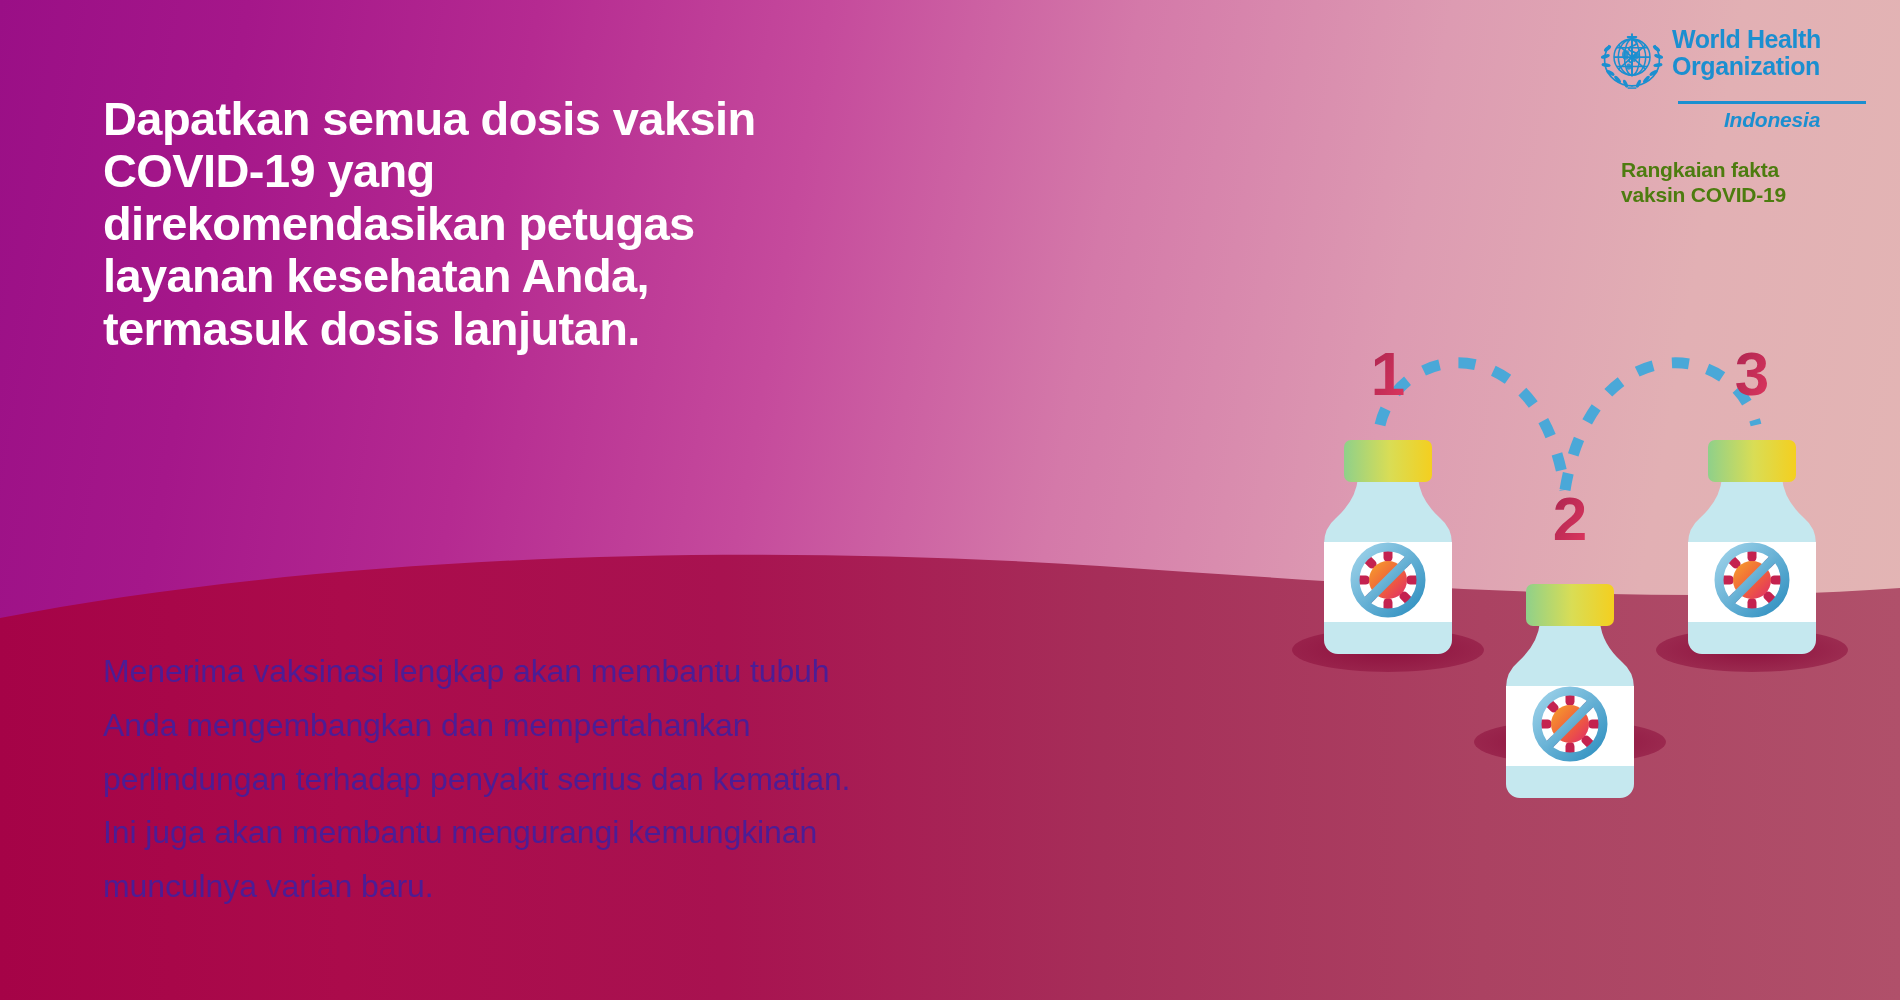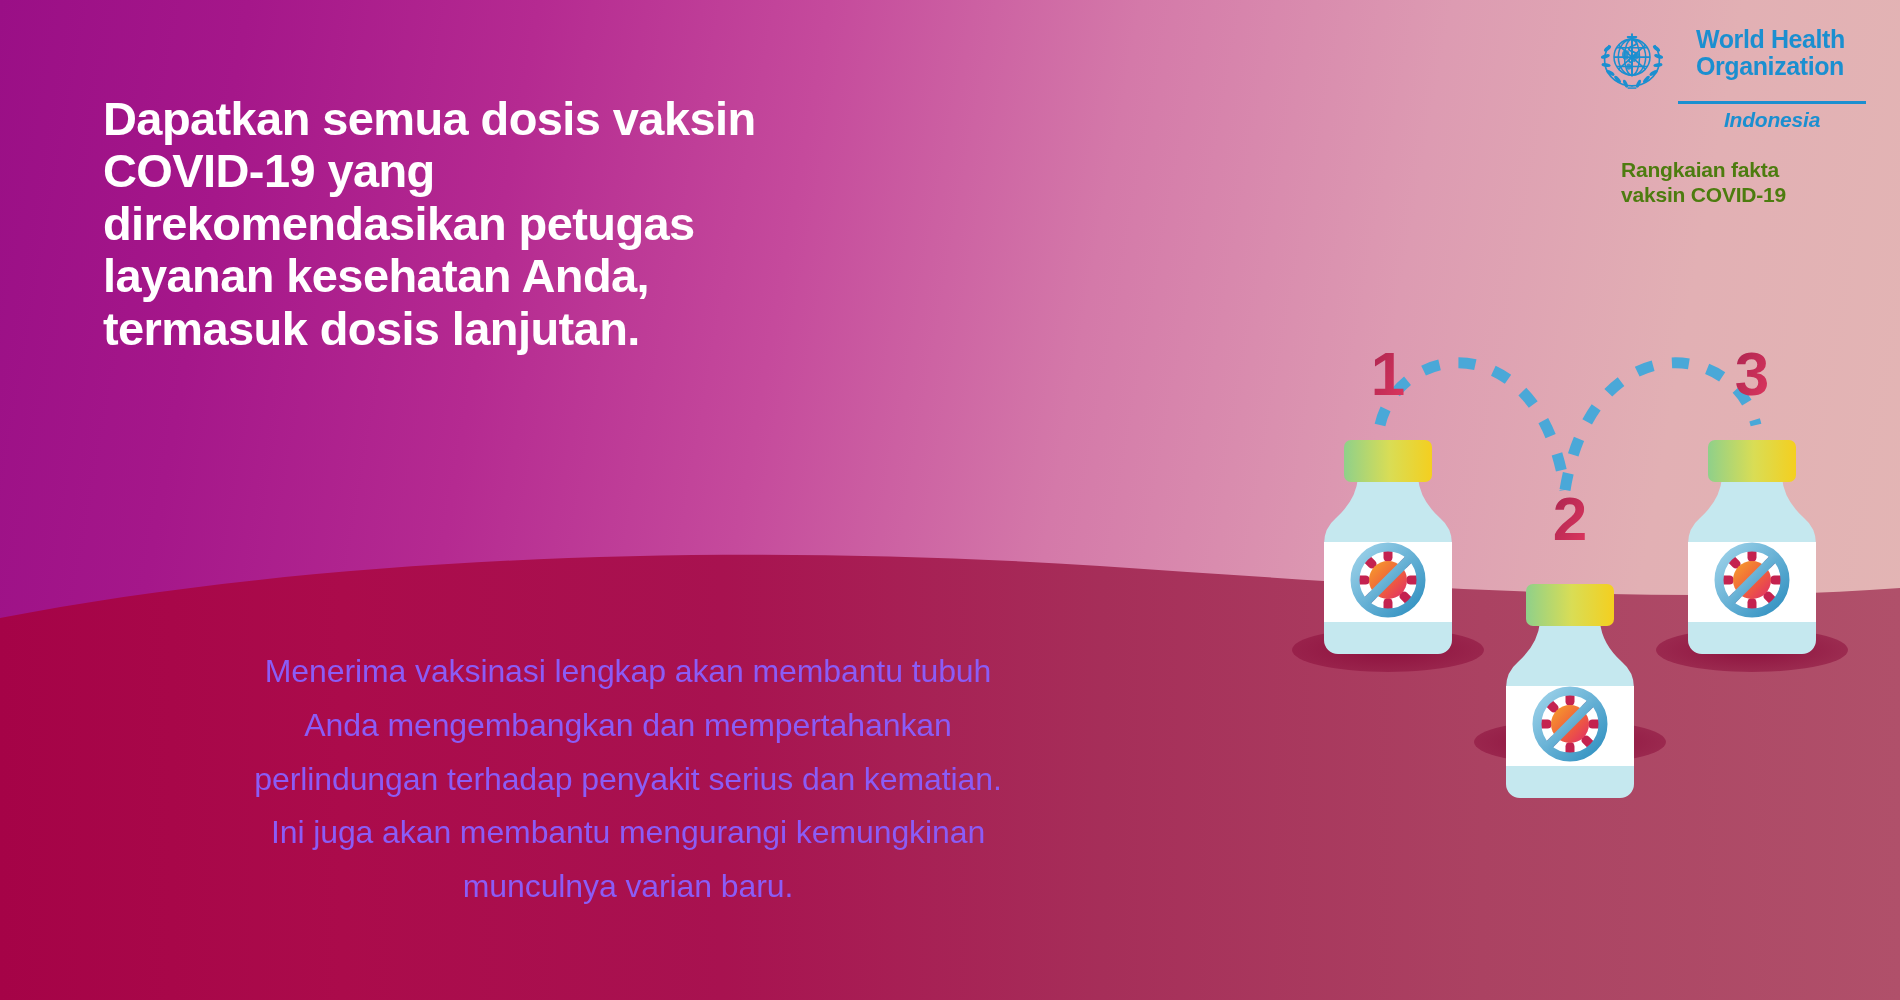--- a/index.html
+++ b/index.html
@@ -41,36 +41,35 @@
     line-height:1.115;
     letter-spacing:-0.6px;
     white-space:pre-line;
   }
 
   
   .bodytext {
     position:absolute;
     left:103px; top:645px;
     width:1050px;
-    color:#8b5cf6;
+    color:#4c1d95;
     font-size:32px;
     font-weight:300;
     line-height:1.68;
     letter-spacing:-0.1px;
     white-space:pre-line;
-    text-align:center;
   }
 
   
   .who-block {
     position:absolute;
     left:1596px; top:24px;
     width:290px;
   }
-  .who-row { display:flex; align-items:flex-start; gap:28px; }
+  .who-row { display:flex; align-items:flex-start; gap:4px; }
   .who-emblem { width:72px; height:72px; flex:0 0 72px; }
   .who-words {
     color:#1b8fd0;
     font-size:25px;
     font-weight:bold;
     line-height:1.06;
     letter-spacing:-0.4px;
     padding-top:2px;
   }
   .who-rule {

